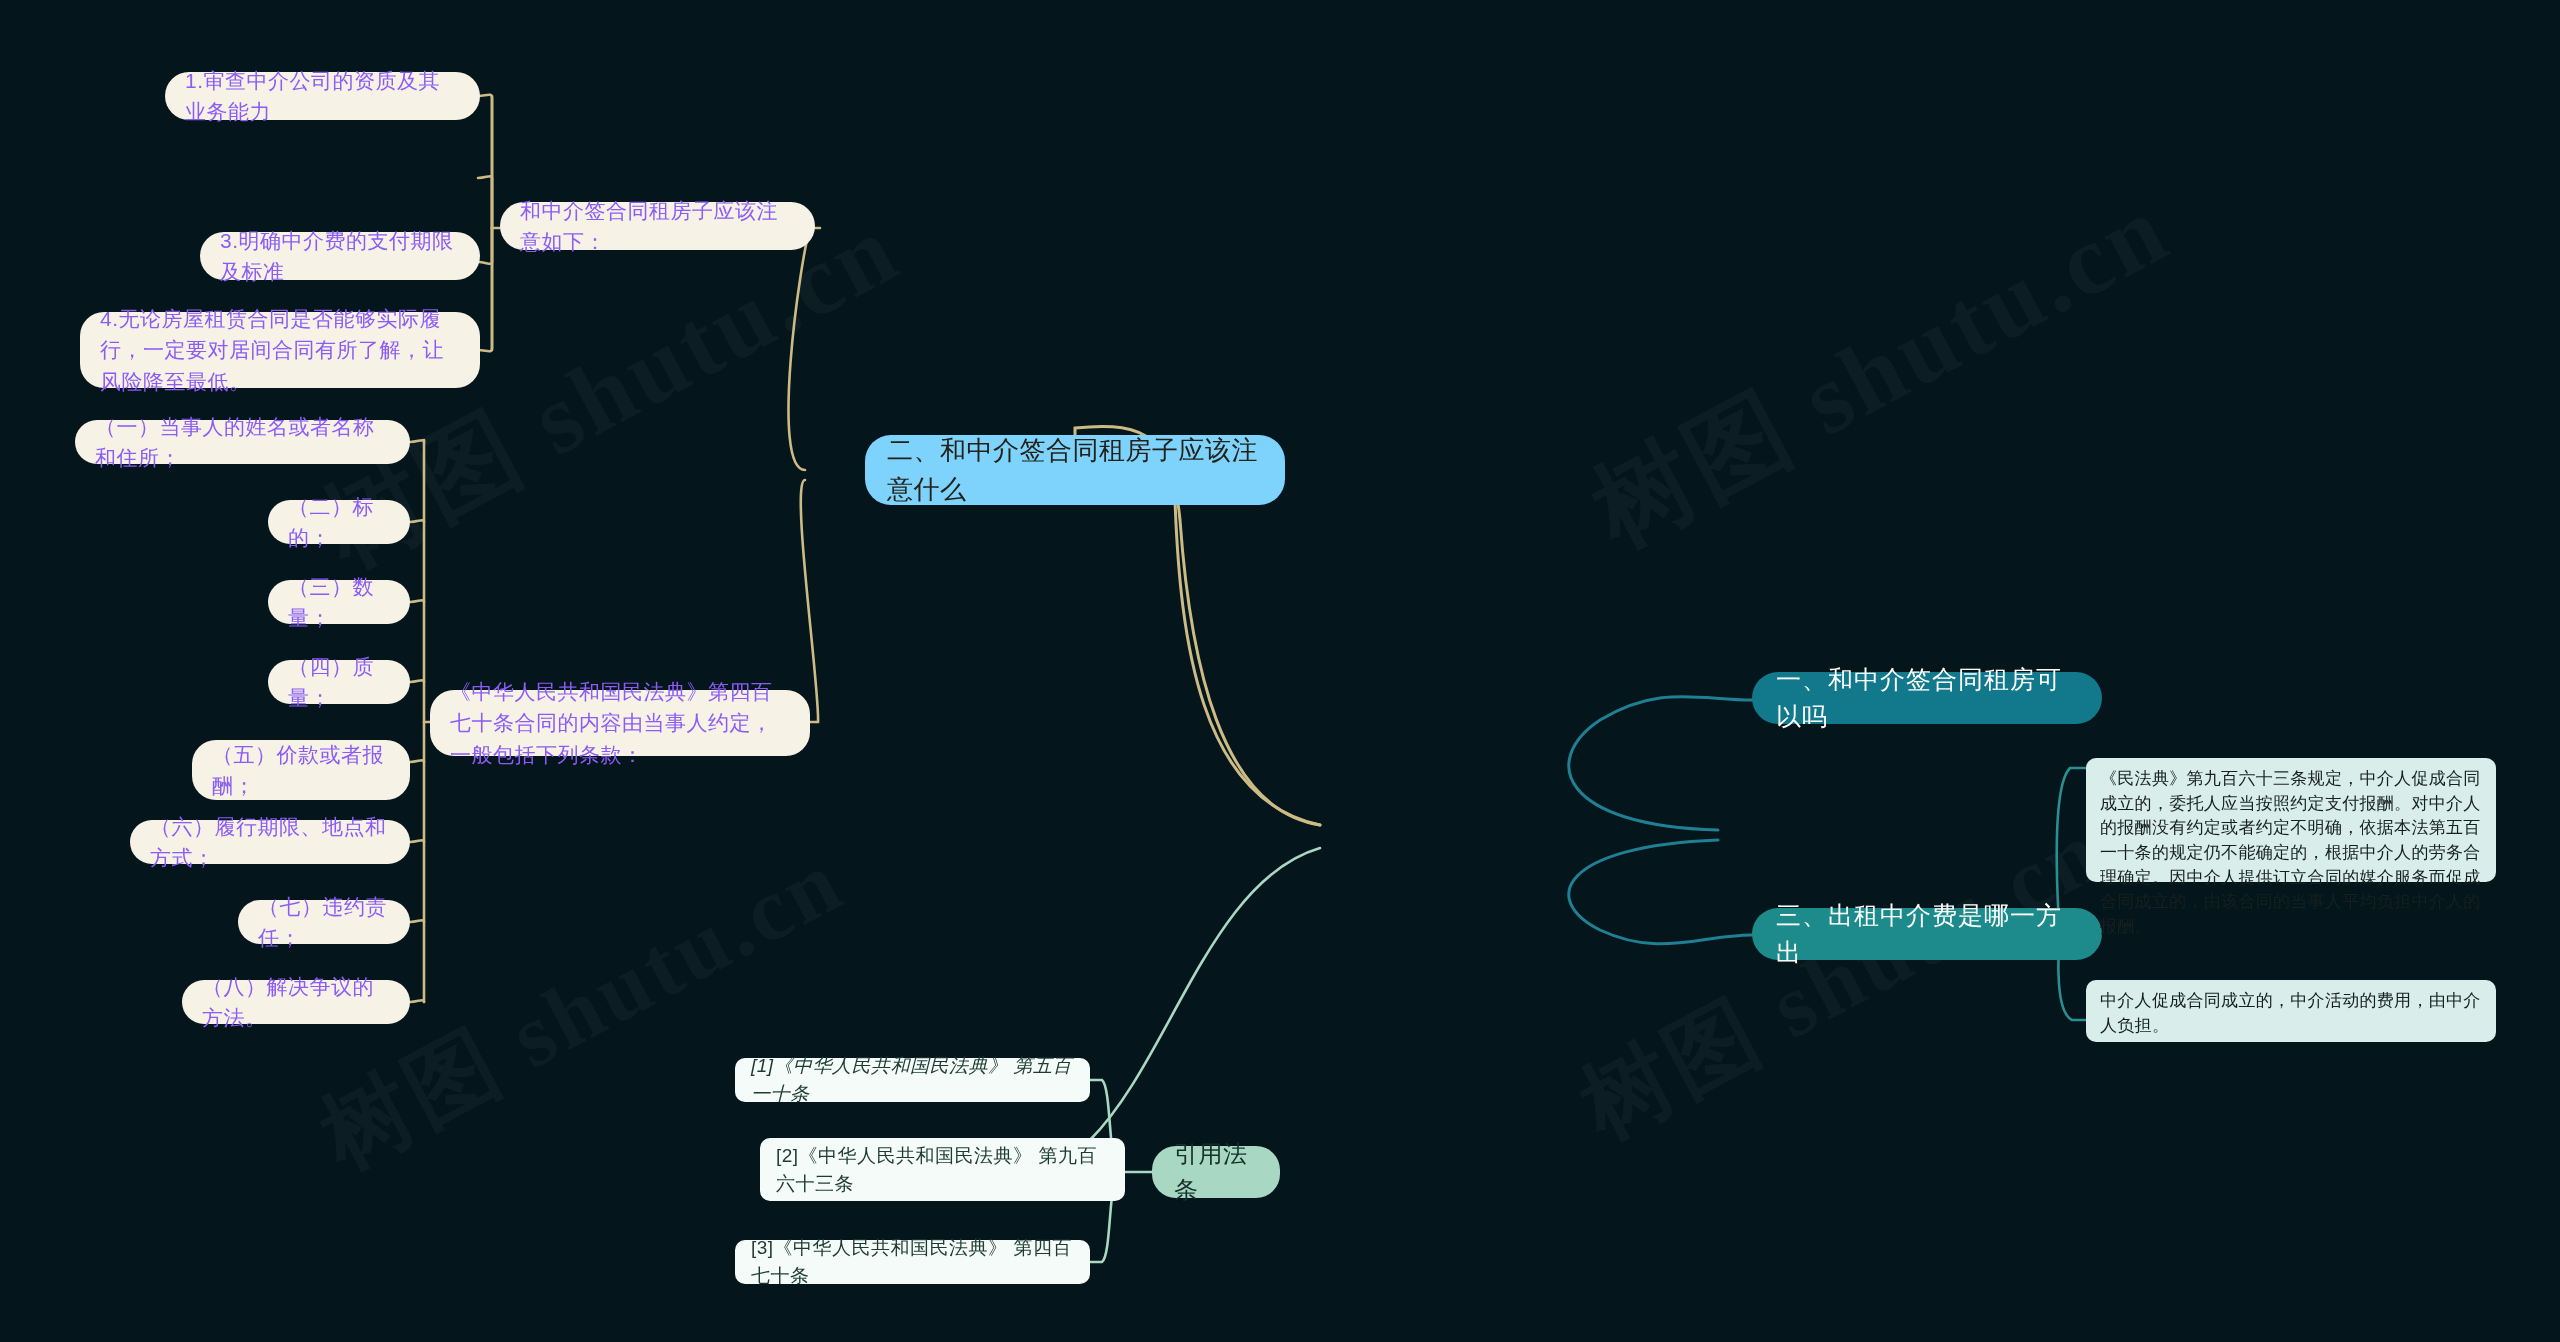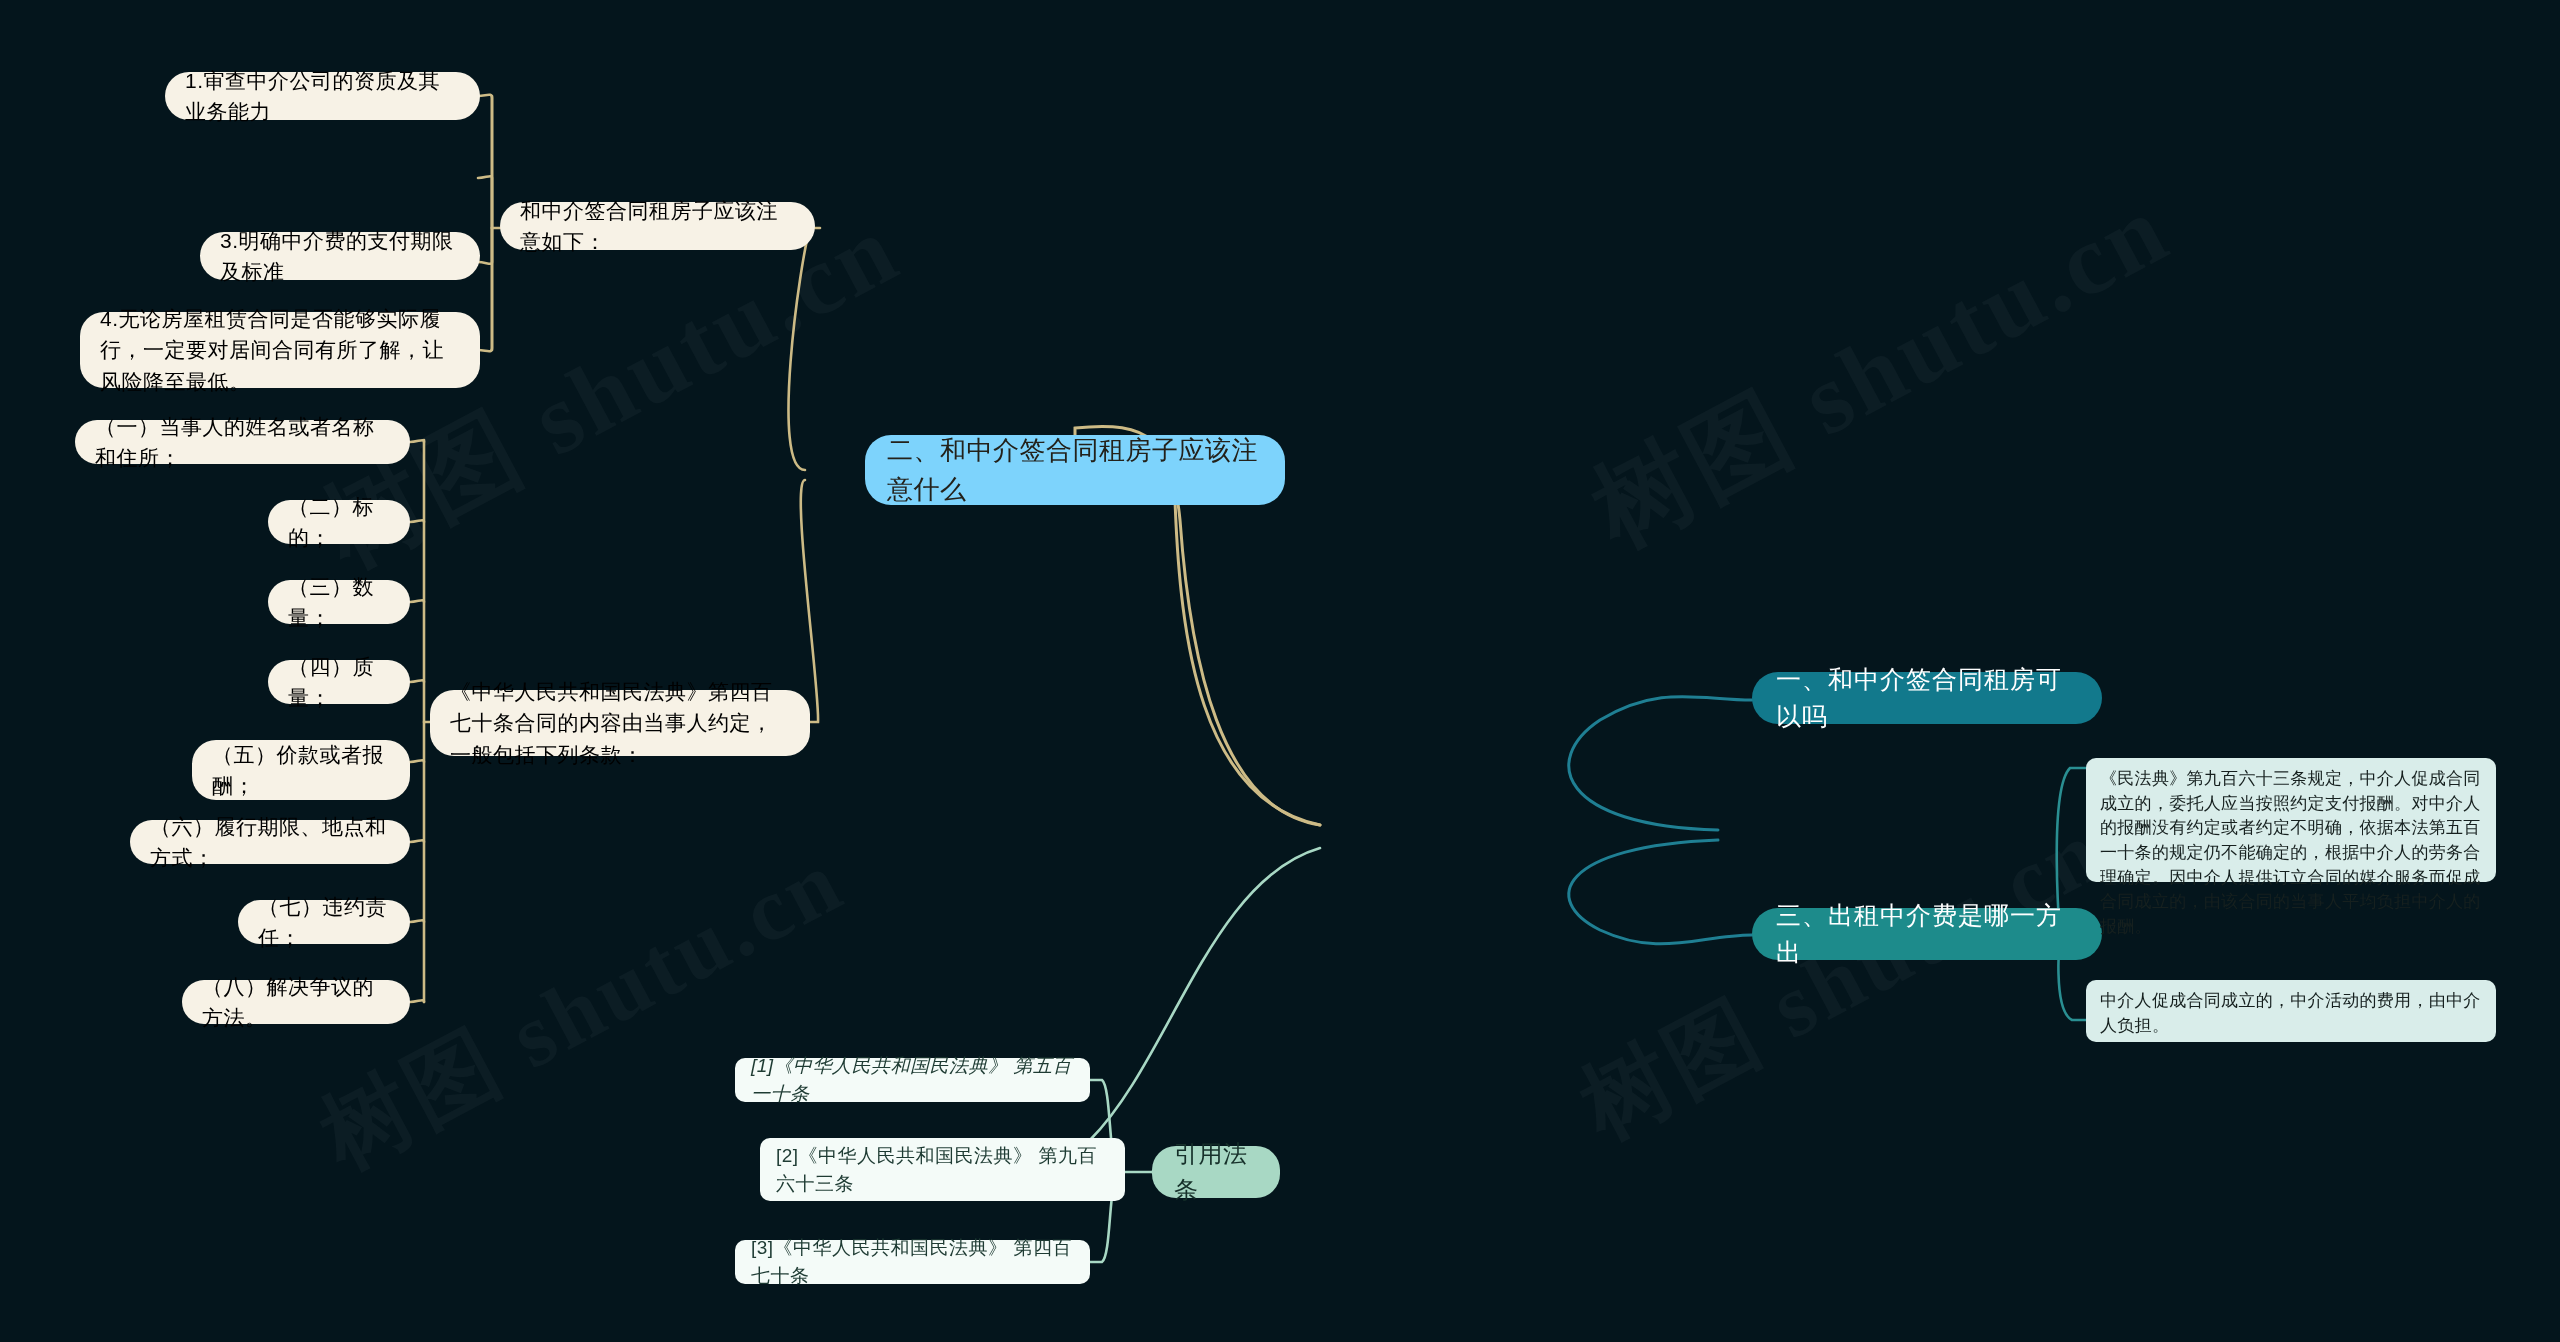--- a/index.html
+++ b/index.html
@@ -38,21 +38,21 @@
     position: absolute;
     box-sizing: border-box;
     display: flex;
     align-items: center;
     line-height: 1.5;
     letter-spacing: 0.5px;
   }
   
   .n-cream {
     background: #f7f2e6;
-    color: #000000;
+    color: #8b5cf6;
     border-radius: 24px;
     padding: 9px 20px;
     font-size: 21px;
   }
   
   .n-beige {
     background: #7dd3fc;
     color: #23211a;
     border-radius: 26px;
     padding: 4px 22px;

